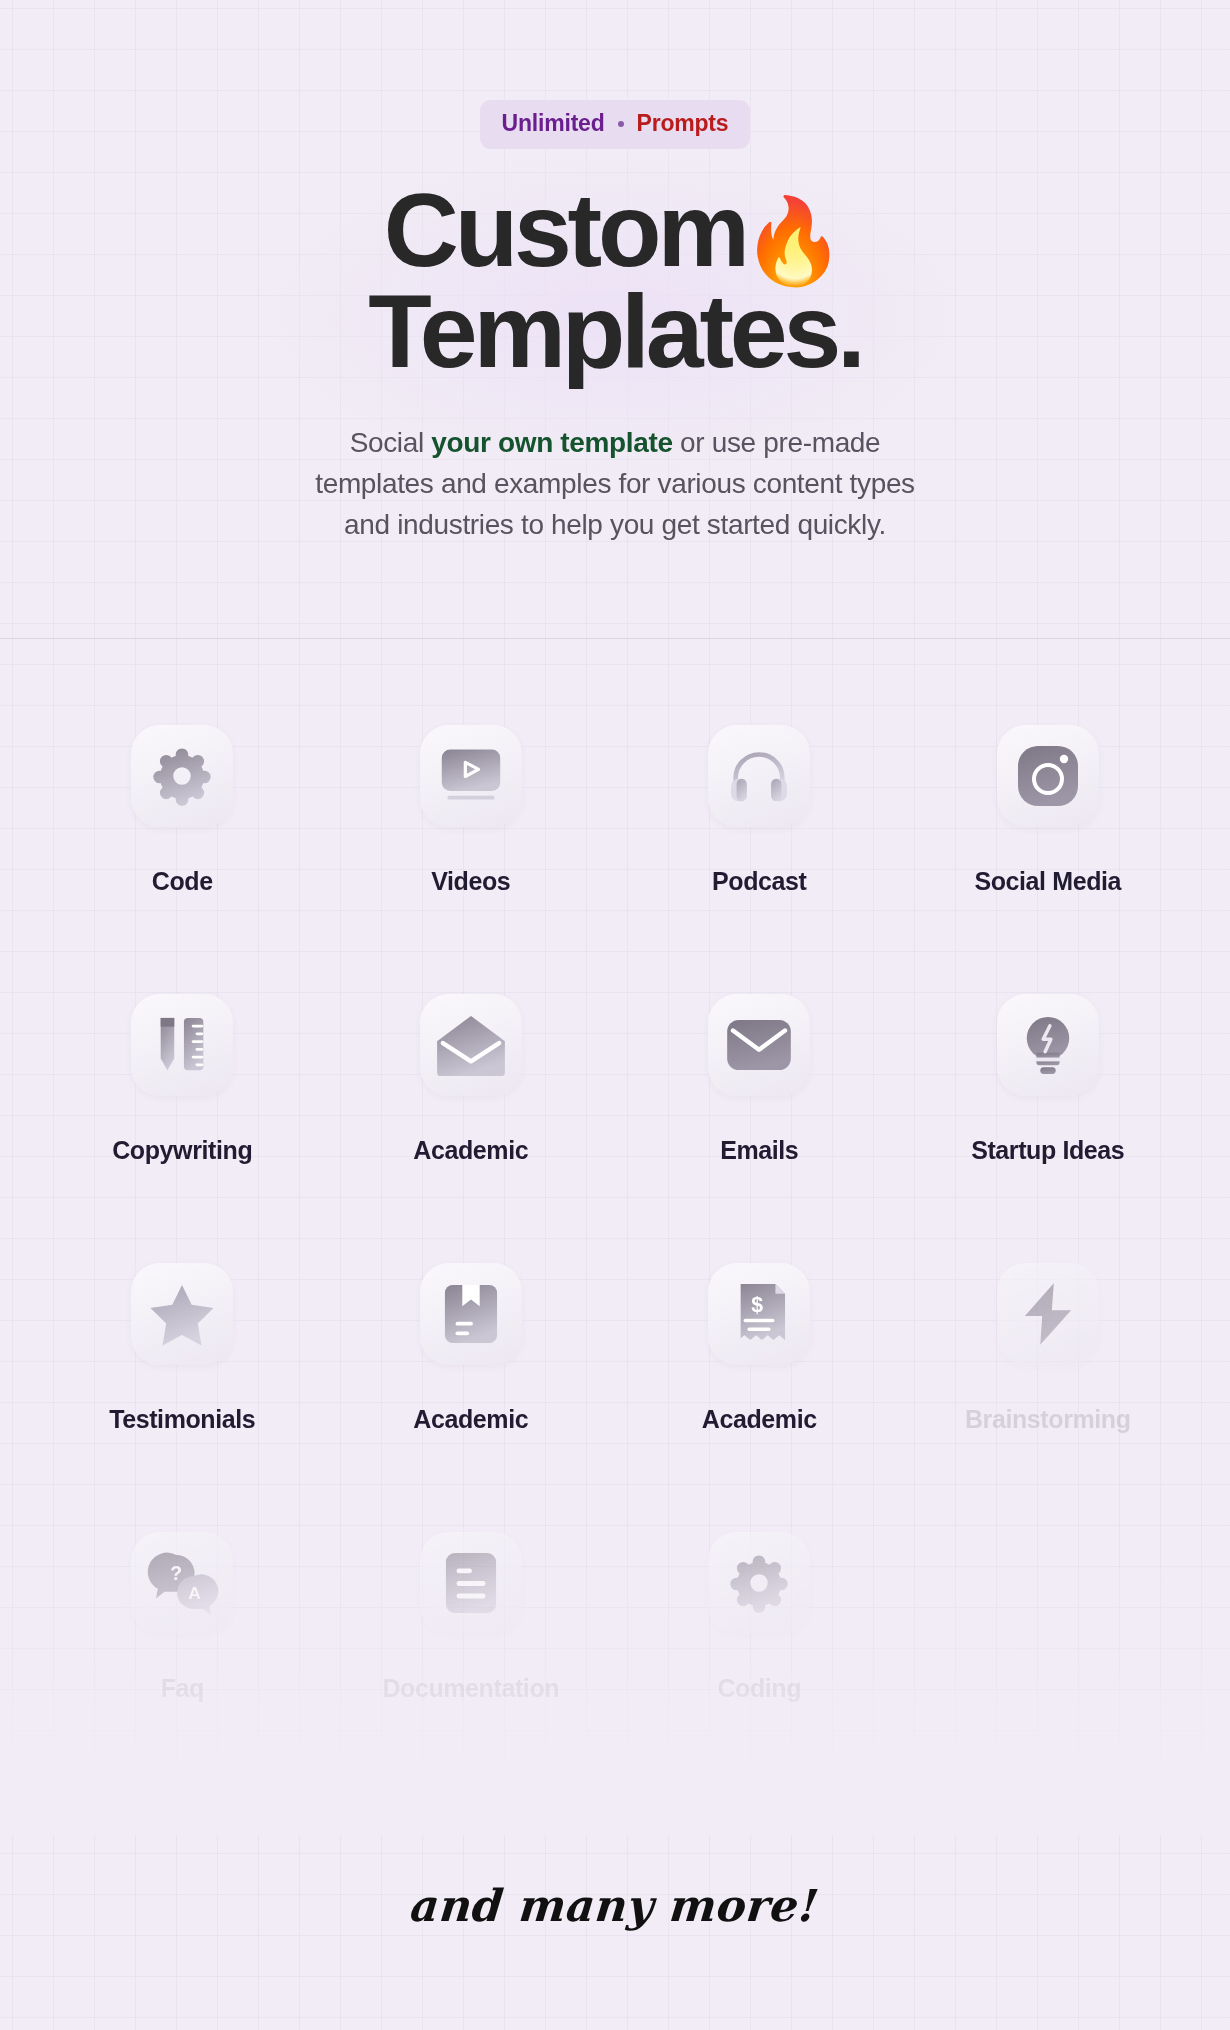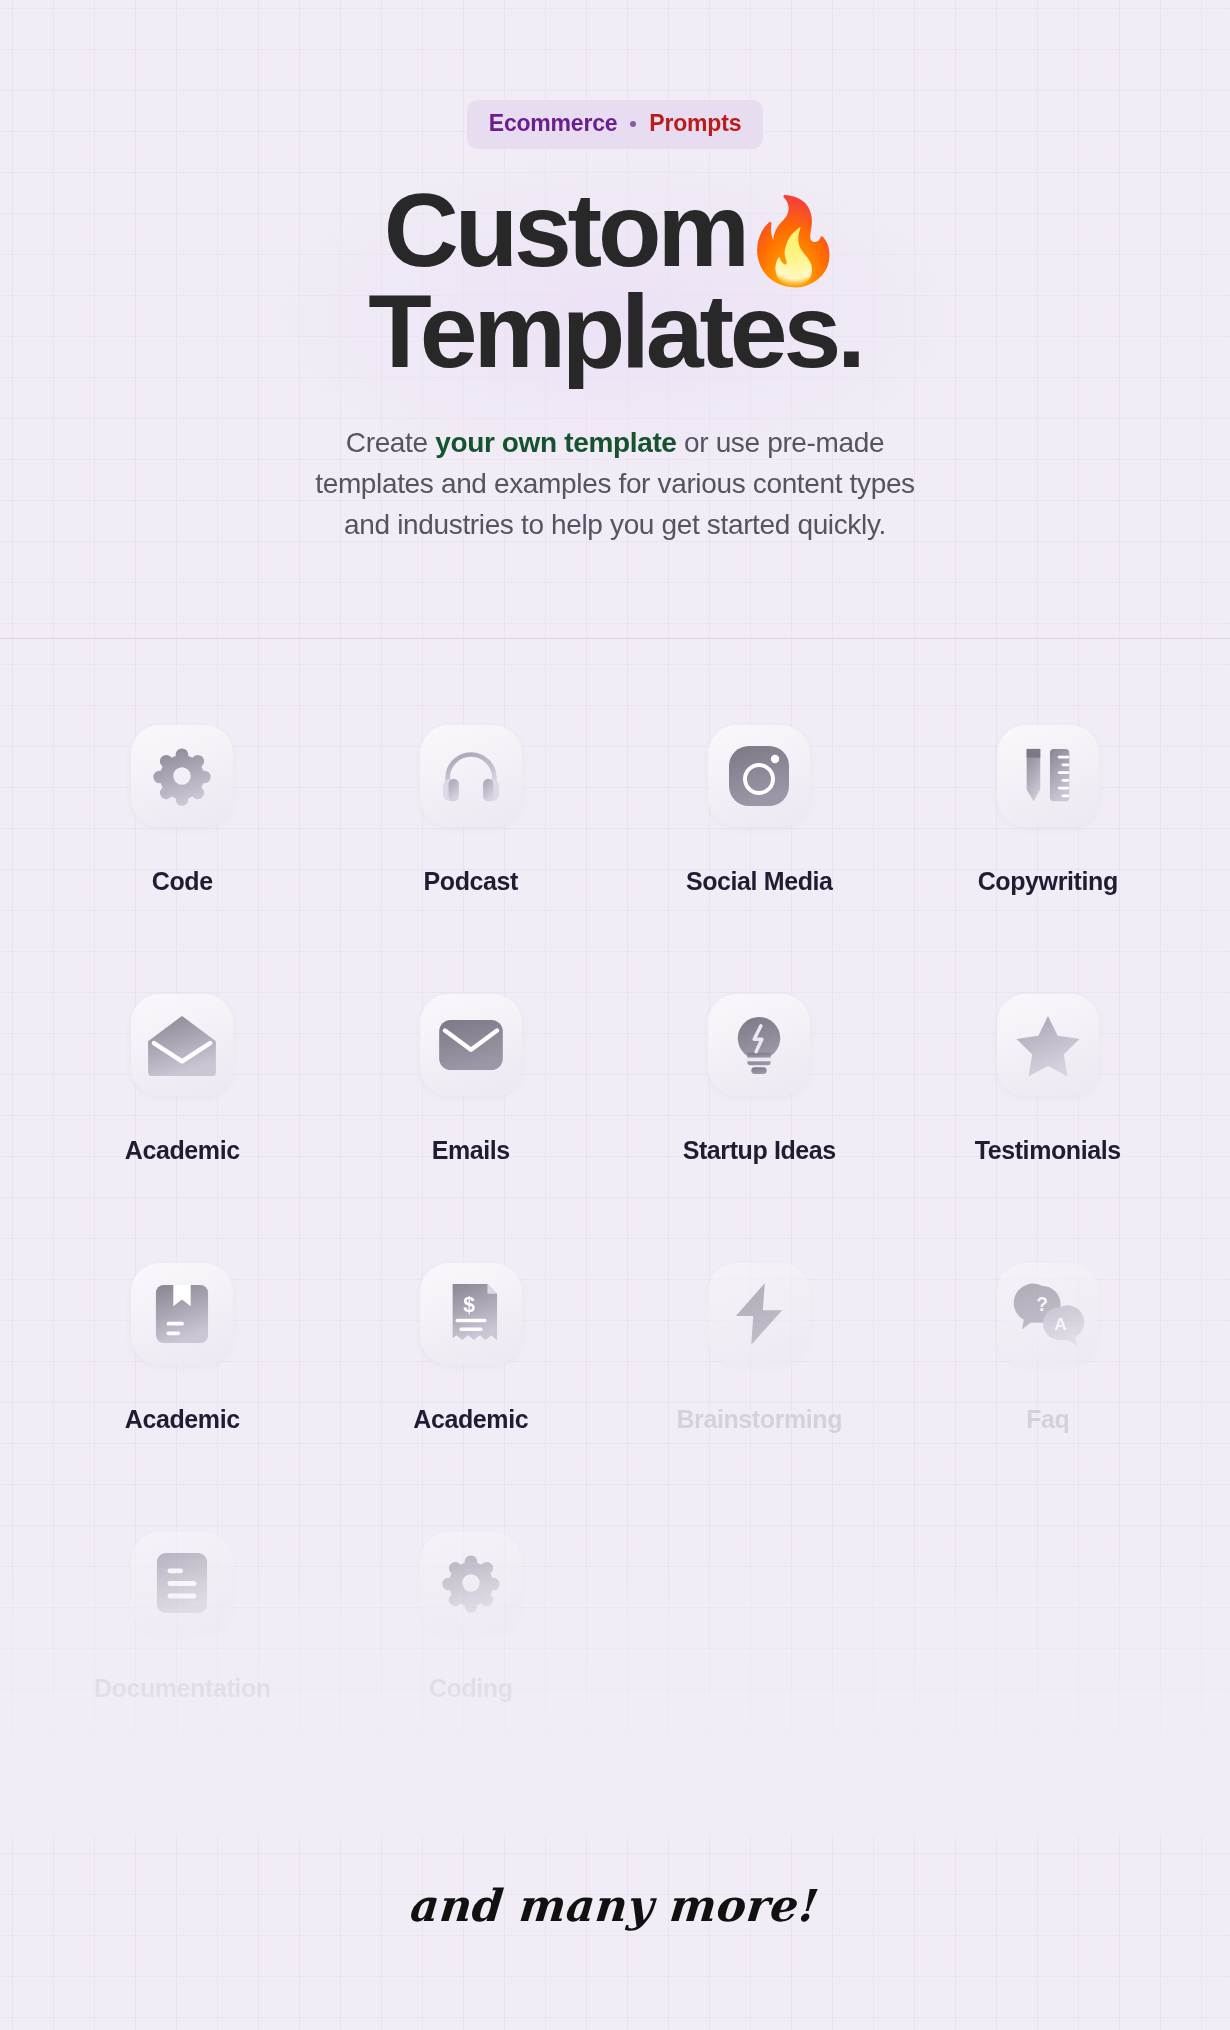--- a/index.html
+++ b/index.html
@@ -190,43 +190,53 @@
 <body>
 
 <div id="grid-bg"></div>
 
 <div id="page">
 
   <section class="hero">
     <div class="hero-glow"></div>
 
     <div class="badge">
-      <span class="badge-strong">Ecommerce</span>
+      <span class="badge-strong">Unlimited</span>
       <span class="badge-dot"></span>
       <span class="badge-muted">Prompts</span>
     </div>
 
     <h1 class="headline">
       <span class="line"><span>Custom</span><span class="fire">🔥</span></span>
       <span class="line">Templates.</span>
     </h1>
 
-    <p class="subtitle"><span>Create </span><b>your own template</b><span> or use pre-made templates and examples for various content types and industries to help you get started quickly.</span></p>
+    <p class="subtitle"><span>Social </span><b>your own template</b><span> or use pre-made templates and examples for various content types and industries to help you get started quickly.</span></p>
 
     <div class="divider"></div>
   </section>
 
   <section class="grid" id="icon-grid">
       <div class="cell">
         <div class="tile">
           <svg width="62" height="62" viewBox="0 0 64 64">
             <path fill="url(#gIcon)" d="M32 3.5c-3.6 0-6.5 2.9-6.5 6.5v1.3a22.6 22.6 0 0 0-4.3 1.8l-.9-.9a6.5 6.5 0 1 0-9.2 9.2l.9.9c-.75 1.35-1.35 2.8-1.8 4.3H8.9a6.5 6.5 0 1 0 0 13h1.3c.45 1.5 1.05 2.95 1.8 4.3l-.9.9a6.5 6.5 0 1 0 9.2 9.2l.9-.9c1.35.75 2.8 1.35 4.3 1.8v1.3a6.5 6.5 0 1 0 13 0v-1.3c1.5-.45 2.95-1.05 4.3-1.8l.9.9a6.5 6.5 0 1 0 9.2-9.2l-.9-.9c.75-1.35 1.35-2.8 1.8-4.3h1.3a6.5 6.5 0 1 0 0-13h-1.3c-.45-1.5-1.05-2.95-1.8-4.3l.9-.9a6.5 6.5 0 1 0-9.2-9.2l-.9.9a22.6 22.6 0 0 0-4.3-1.8V10c0-3.6-2.9-6.5-6.5-6.5zm0 19.5a9 9 0 1 1 0 18 9 9 0 0 1 0-18z"></path>
           </svg>
         </div>
         <div class="cell-label">Code</div>
+      </div>
+      <div class="cell">
+        <div class="tile">
+          <svg width="66" height="58" viewBox="0 0 70 60">
+      <rect x="4" y="2" width="62" height="44" rx="9" fill="url(#gIcon)"></rect>
+      <path d="M29 15.5v15l14-7.5z" fill="none" stroke="#ffffff" stroke-width="3.4" stroke-linejoin="round" stroke-linecap="round"></path>
+      <rect x="10" y="51" width="50" height="4" rx="2" fill="#d4cfdc"></rect>
+    </svg>
+        </div>
+        <div class="cell-label">Videos</div>
       </div>
       <div class="cell">
         <div class="tile">
           <svg width="62" height="56" viewBox="0 0 66 60">
       <path d="M8 42V32a25 25 0 0 1 50 0v10" fill="none" stroke="url(#gIconSoft)" stroke-width="5" stroke-linecap="round"></path>
       <rect x="3" y="33" width="17" height="24" rx="8" fill="#ded9e6"></rect>
       <rect x="46" y="33" width="17" height="24" rx="8" fill="#ded9e6"></rect>
       <rect x="9" y="33" width="11" height="24" rx="5.5" fill="url(#gIconSoft)"></rect>
       <rect x="46" y="33" width="11" height="24" rx="5.5" fill="url(#gIconSoft)"></rect>
     </svg>

